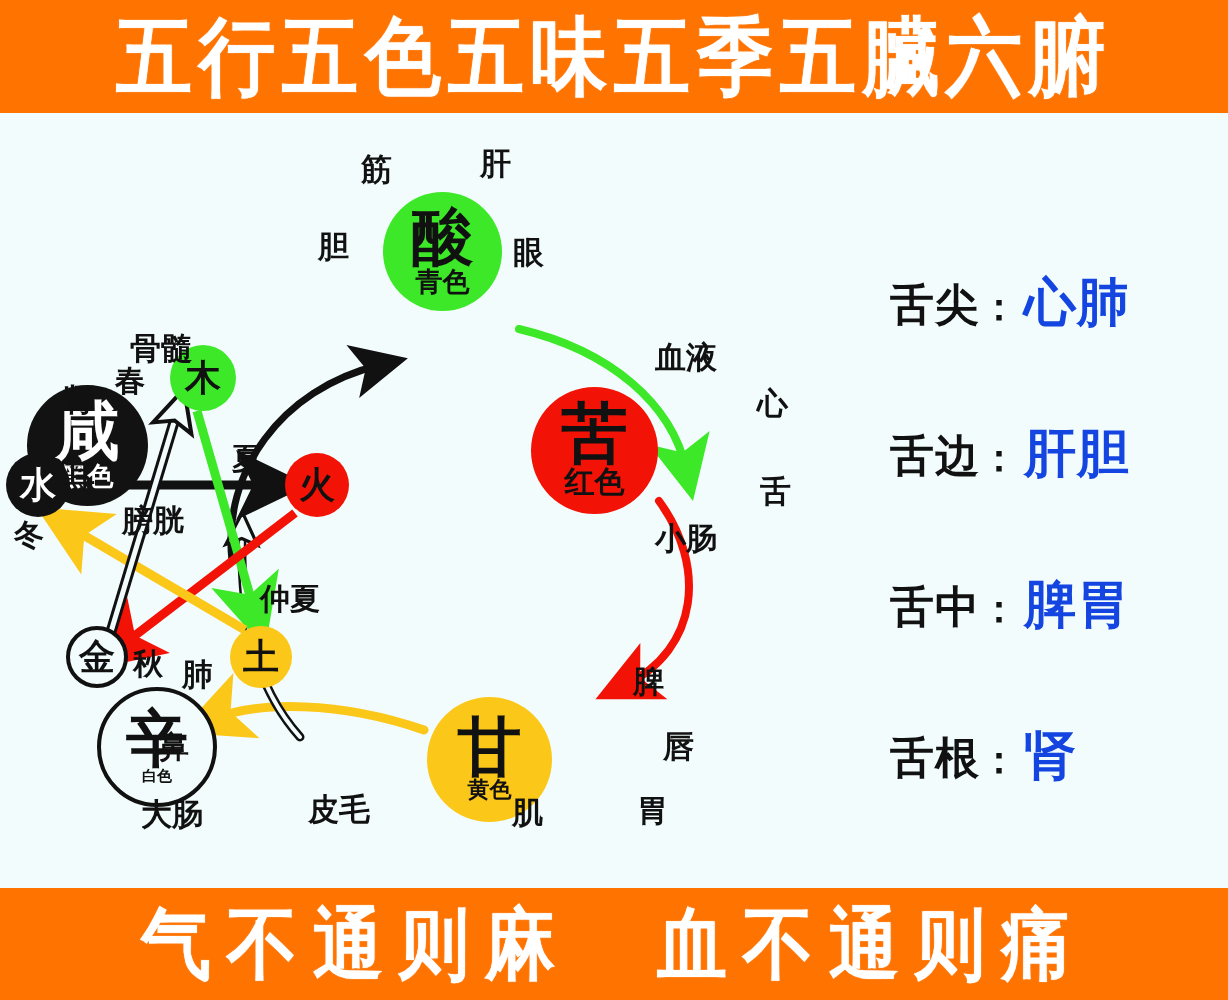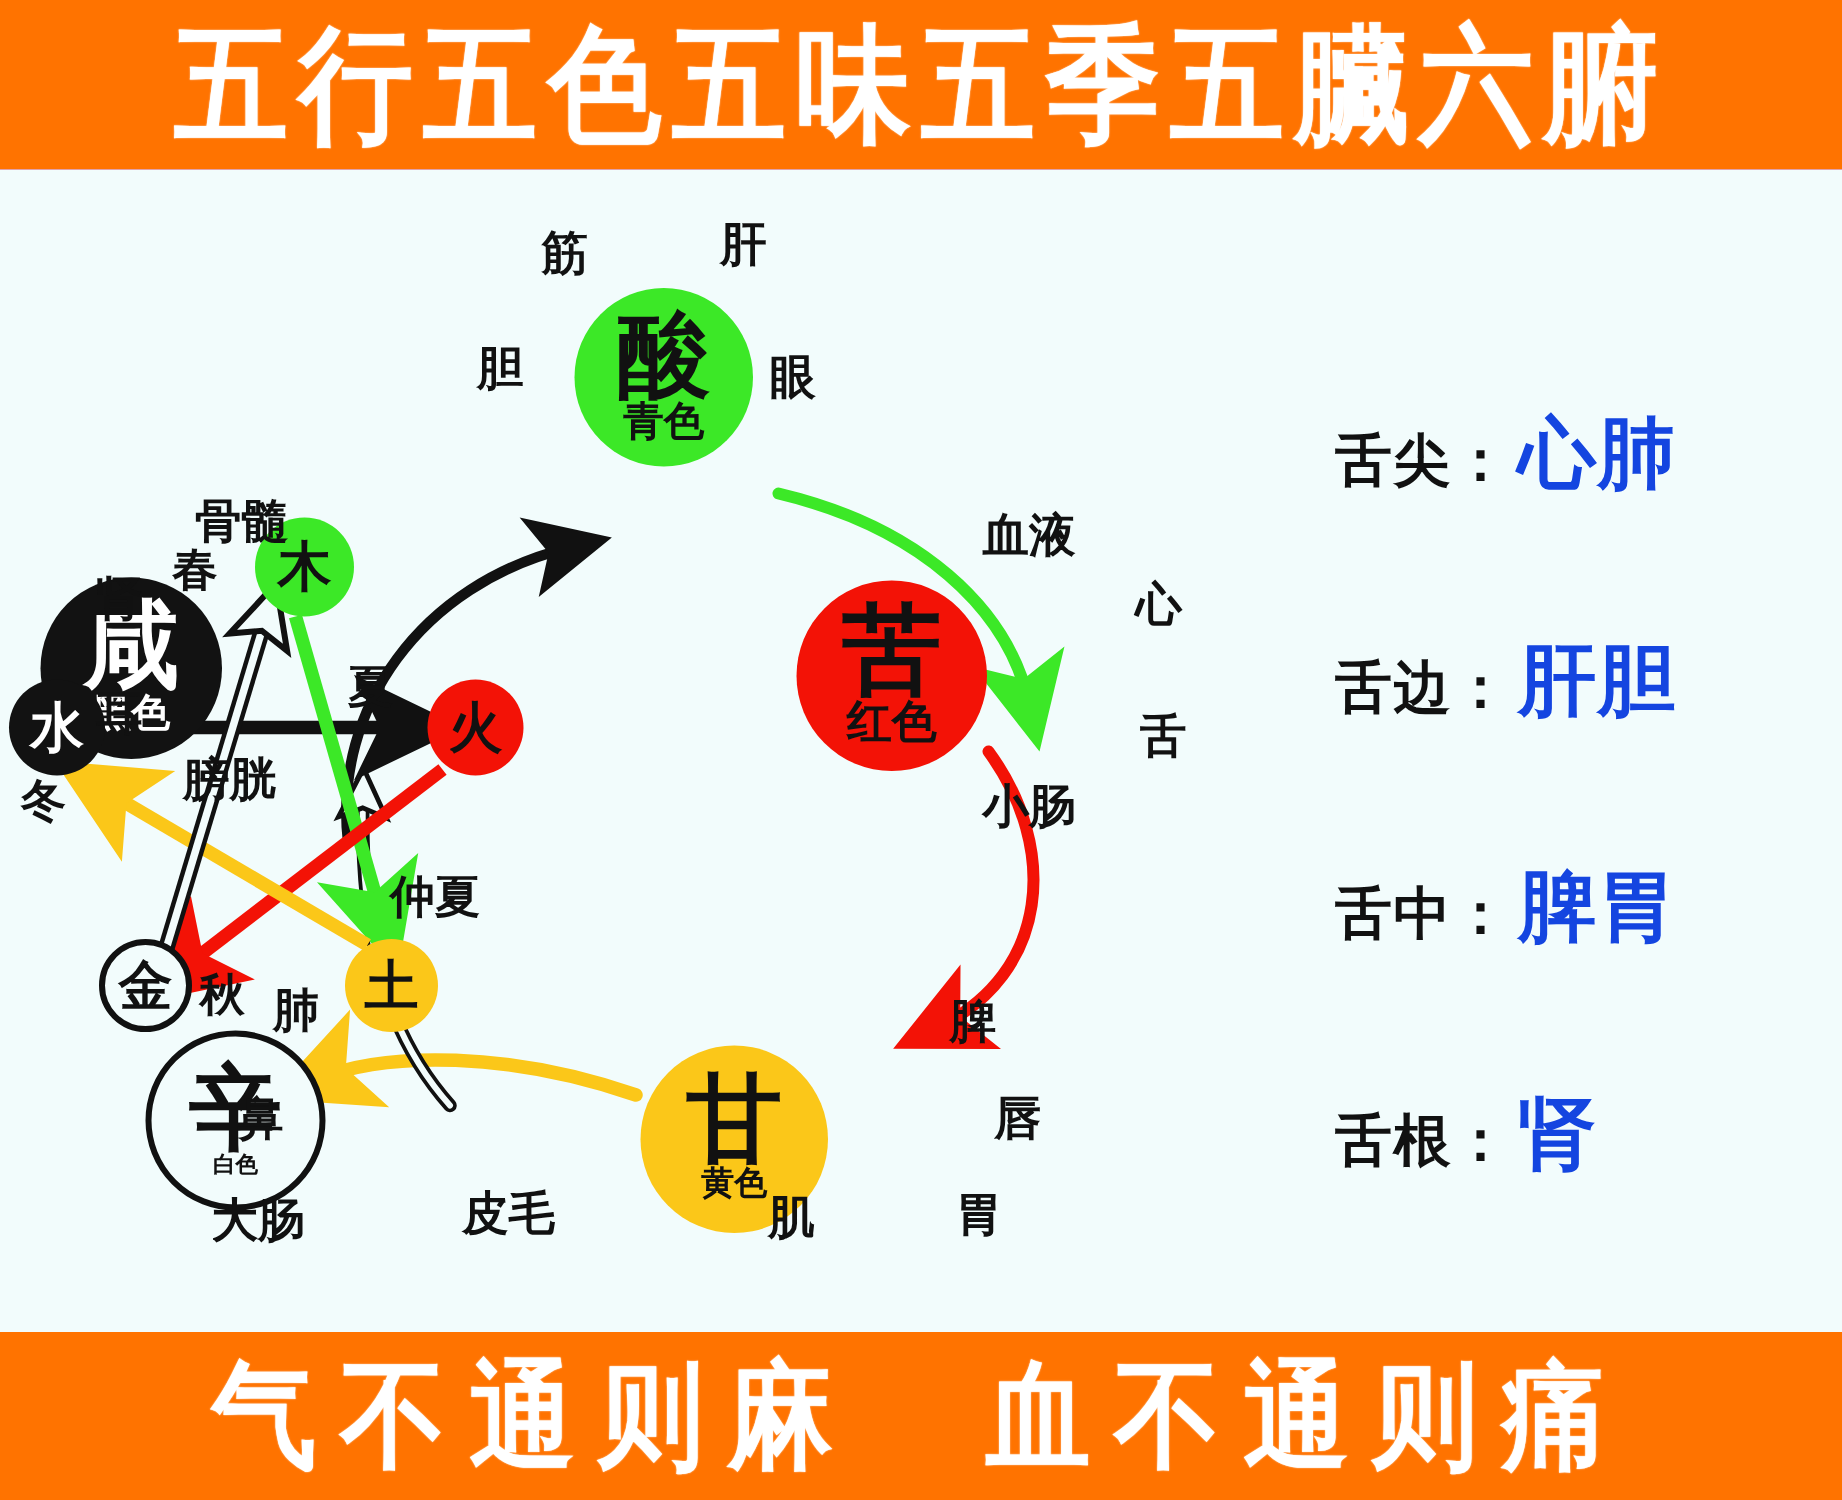--- a/index.html
+++ b/index.html
@@ -147,21 +147,21 @@
   }
   .tongue-row{
     display:flex;align-items:baseline;
     margin-bottom:81px;
     white-space:nowrap;
   }
   .tongue-key{
     color:#111;
     font-family:Liberation Serif, serif;
     font-weight:bold;
-    font-size:38px;
+    font-size:44px;
     letter-spacing:1px;
   }
   .tongue-sep{
     color:#111;
     font-family:"DejaVu Sans","Liberation Sans",sans-serif;
     font-weight:bold;
     font-size:38px;
     margin:0 6px 0 0;
   }
   .tongue-val{

